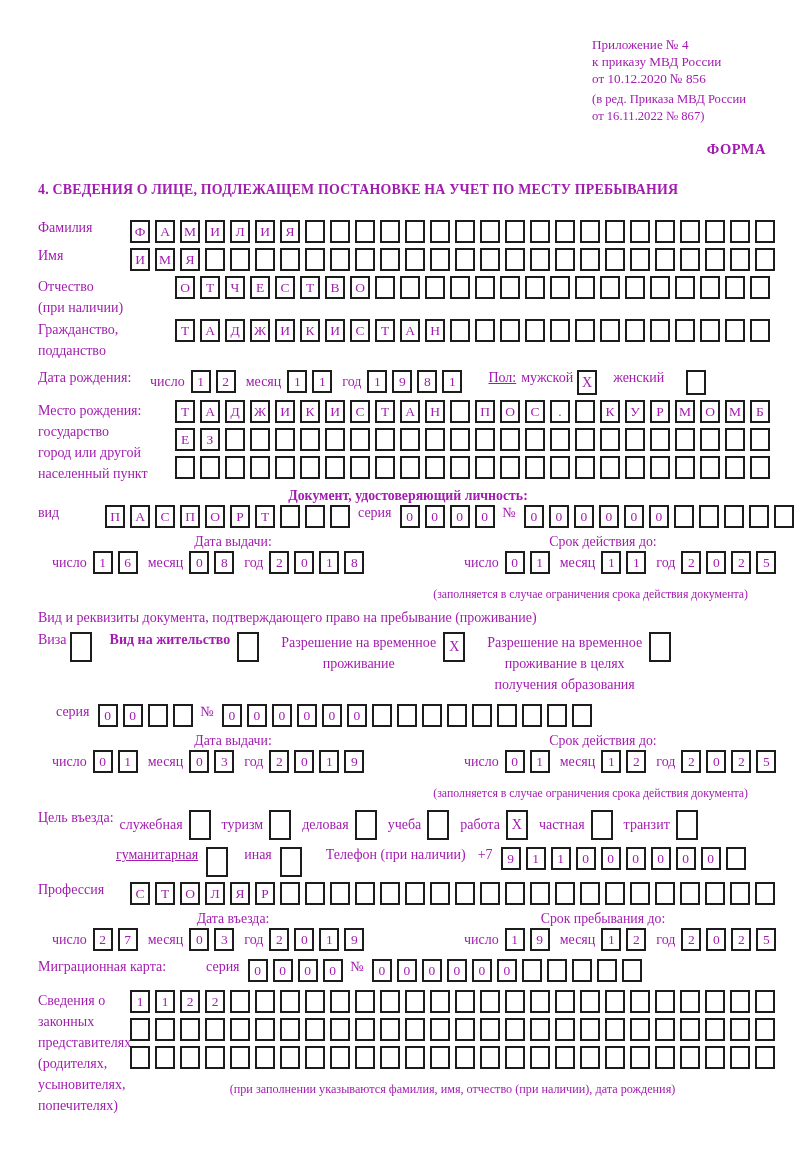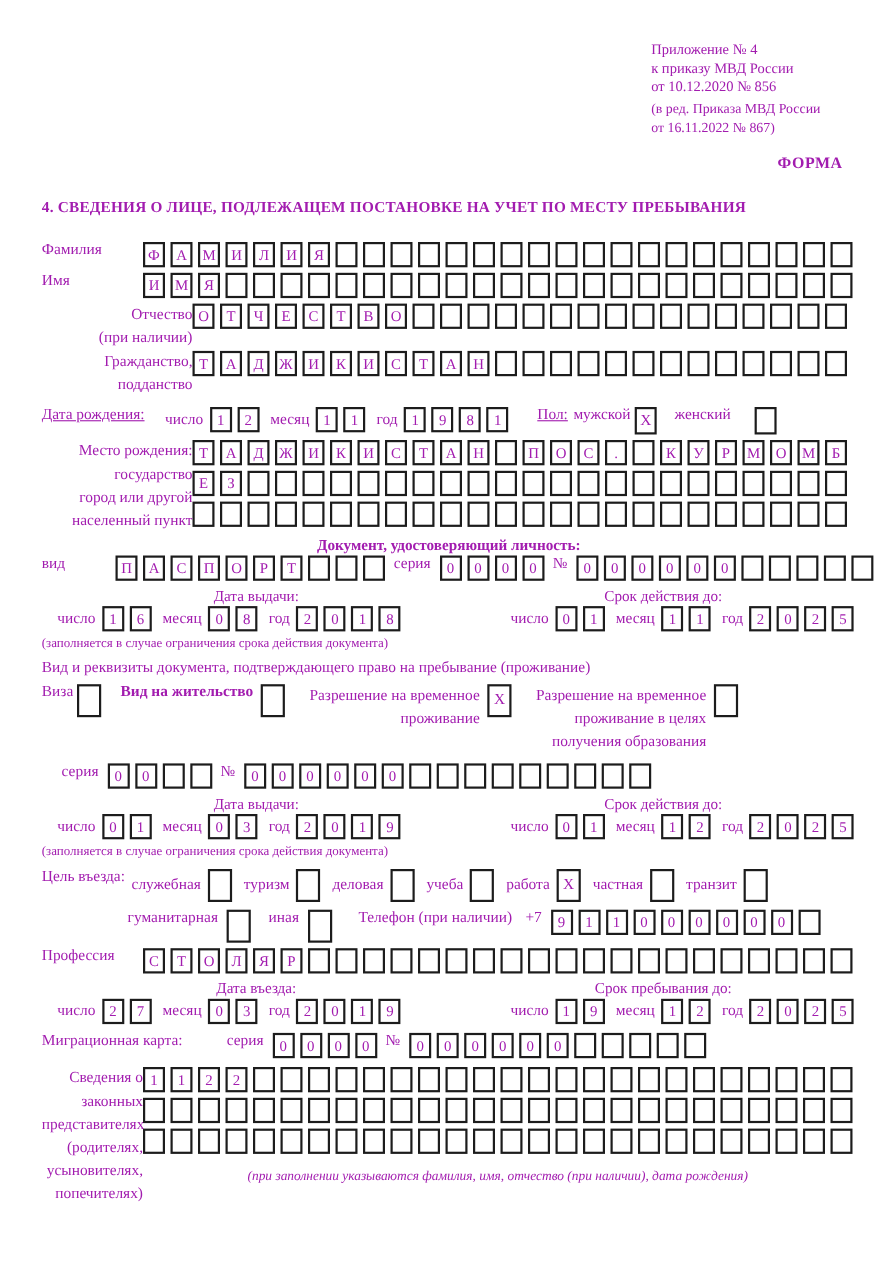--- a/index.html
+++ b/index.html
@@ -19,21 +19,21 @@
   .forma { text-align: right; padding-right: 12px; font-weight: bold; font-size: 14.5px; margin-top: 16px; letter-spacing: .5px; }
   .title { text-align: center; font-weight: bold; font-size: 15.4px; line-height: 22px; margin-top: 14px; letter-spacing: .2px; }
   .title-underline { display: inline-block; width: 56px; border-bottom: 2px solid #333; margin-left: 10px; transform: translateY(1px); }
   .sec-heading { margin-top: 22px; font-weight: bold; font-size: 13.9px; letter-spacing: .2px; white-space: nowrap; }
 
   
   .frow { display: flex; align-items: flex-start; margin-top: 5px; white-space: nowrap; }
   .frow.top { align-items: flex-start; }
   .lbl { flex-shrink: 0; font-size: 14px; }
   .w92 { width: 92px; } .w137 { width: 137px; } .w67 { width: 67px; }
-  .multiline div { line-height: 21px; text-align: right; }
+  .multiline div { line-height: 21px; }
 
   
   .cells { display: inline-flex; gap: 5px; flex-shrink: 0; }
   .cell {
     width: 20px; height: 23px; flex-shrink: 0;
     border: 2px solid #1c1c1c; background: #fff;
     display: inline-flex; align-items: center; justify-content: center;
     font-size: 13.5px; font-family: "Liberation Serif", "DejaVu Serif", serif;
   }
   .cellcol { display: inline-flex; flex-direction: column; gap: 5px; }
@@ -54,42 +54,42 @@
 
   .dual { display: flex; align-items: center; }
   .dcol-a { width: 390px; display: flex; flex-shrink: 0; }
   .dcol-b { flex: 1; display: flex; }
   .dual-title-a { width: 390px; text-align: center; flex-shrink: 0; }
   .dual-title-b { flex: 1; text-align: center; }
   .dual.titles { margin-top: 6px; font-size: 13.8px; line-height: 15px; }
   .dual.groups { margin-top: 2px; }
   .dcol-a .dategroup { margin-left: 14px; }
   .dcol-b .dategroup { margin-left: 36px; }
-  .note-r { padding-right: 30px; font-size: 11.8px; margin-top: 3px; }
+  .note-r { text-align: right; padding-right: 30px; font-size: 11.8px; margin-top: 13px; }
 
   .doc-heading { text-align: center; font-weight: bold; font-size: 13.8px; margin-top: 4px; }
   .intro { margin-top: 8px; font-size: 14px; }
   .intro2 { margin-top: 4px; font-size: 14px; }
 
   .visa-row { display: flex; align-items: flex-start; margin-top: 6px; white-space: nowrap; }
   .visa-row .checkbox { margin-left: 7px; }
   .center-lines { text-align: center; line-height: 20px; }
   .gap18 { margin-left: 18px; font-weight: bold; } .gap22 { margin-left: 22px; }
 
   .opt { display: inline-flex; align-items: center; margin-left: 11px; }
   .opt .checkbox { margin-left: 6px; }
   .opt.first { margin-left: 6px; }
 
   .inline-lbl { margin: 0 8px; flex-shrink: 0; }
-  .ml18 { margin-left: 18px; } .ml40 { margin-left: 40px; } .ml78 { margin-left: 78px; }
+  .ml18 { margin-left: 18px; } .ml40 { margin-left: 40px; } .ml78 { margin-left: 78px; text-decoration: underline; }
 
   .phone-lbl { margin-left: 24px; }
   .phone-prefix { margin-left: 12px; margin-right: 8px; }
 
-  .legal-note { font-size: 12.2px; margin-top: 8px; text-align: center; font-style: italic; }
+  .legal-note { font-size: 12.2px; margin-top: 8px; text-align: center; }
 </style>
 </head>
 <body>
 
 <div class="page">
 
   <div class="hdr-block">
     <div>Приложение № 4</div>
     <div>к приказу МВД России</div>
     <div>от 10.12.2020 № 856</div>
@@ -228,21 +228,21 @@
         <span class="cell"></span>
         <span class="cell"></span>
         <span class="cell"></span>
         <span class="cell"></span>
         <span class="cell"></span>
         <span class="cell"></span>
       </span>
   </div>
 
   <div class="frow" style="margin-top:9px;">
-    <span class="lbl" style="width:112px;text-decoration:underline;">Дата рождения:</span>
+    <span class="lbl" style="width:112px;">Дата рождения:</span>
     <span class="dategroup">
         <span class="dg-label">число</span>
         <span class="cells">
           <span class="cell">1</span>
           <span class="cell">2</span>
         </span>
         <span class="dg-label">месяц</span>
         <span class="cells">
           <span class="cell">1</span>
           <span class="cell">1</span>

